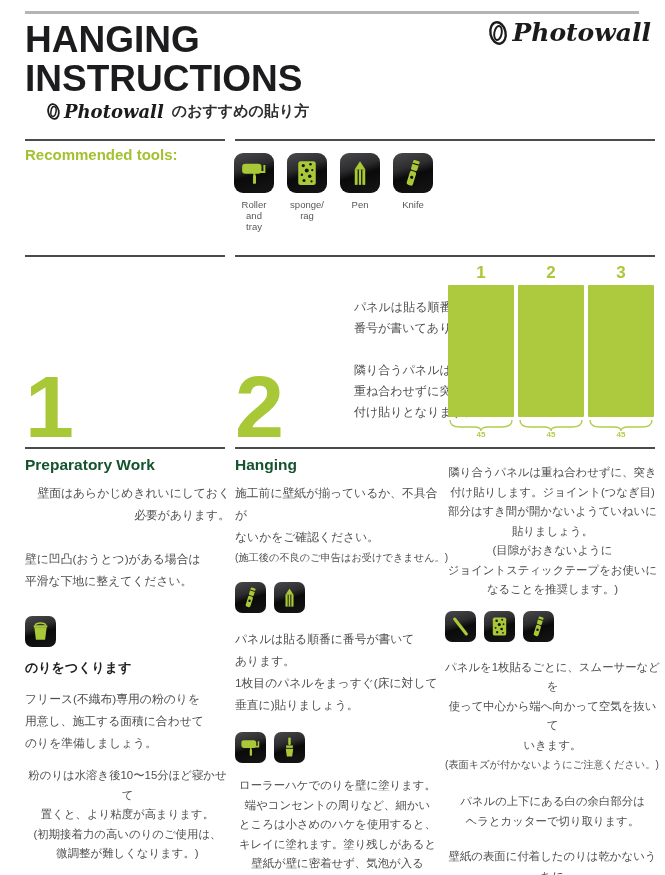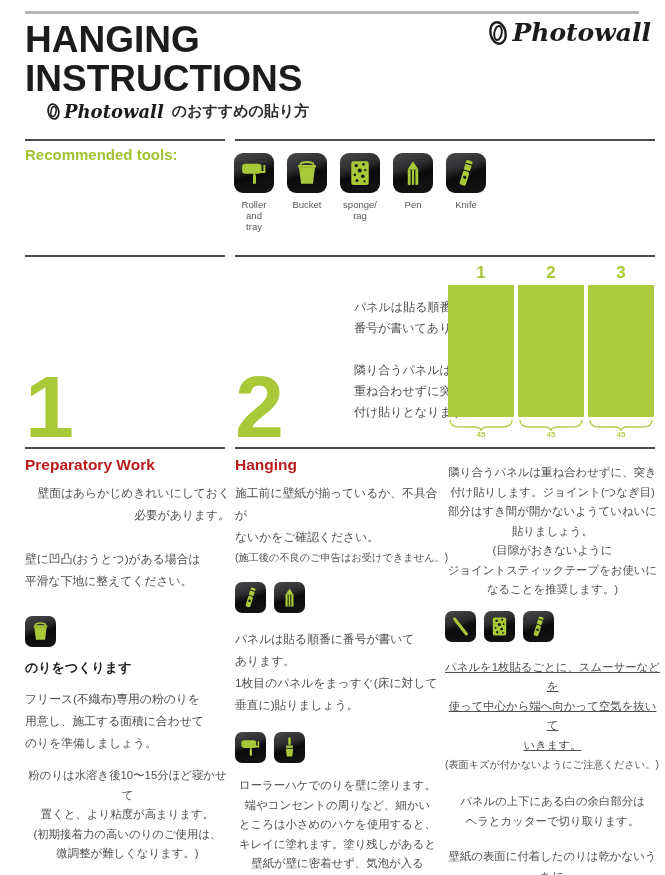--- a/index.html
+++ b/index.html
@@ -39,21 +39,21 @@
   .intro-note{left:354px;top:297px;font-size:12px;line-height:21px;color:#4e4e50;}
   .panels{left:448px;top:285px;width:206px;display:flex;gap:4px;}
   .panel{width:66px;height:132px;background:#adc93e;border-radius:1px;}
   .panel-nums{left:448px;top:263px;width:206px;display:flex;gap:4px;}
   .panel-num{width:66px;text-align:center;font-size:17px;font-weight:800;color:#a9c837;}
   .braces{left:448px;top:419px;width:206px;display:flex;gap:4px;}
   .brace{width:66px;height:12px;}
   .widths{left:448px;top:430px;width:206px;display:flex;gap:4px;}
   .wlabel{width:66px;text-align:center;font-size:8px;font-weight:700;color:#b3cd4e;}
   
-  .colheading{font-size:15.5px;font-weight:700;color:#b91c1c;}
+  .colheading{font-size:15.5px;font-weight:700;color:#14532d;}
   .col p{margin:0;}
   .body-txt{font-size:11.8px;line-height:22px;color:#4e4e50;}
   .body-txt-sm{font-size:11.4px;line-height:19.5px;color:#4e4e50;text-align:center;}
   .note-line{font-size:10.2px;color:#4e4e50;white-space:nowrap;}
   .subhead{font-size:13px;font-weight:800;color:#1e1e20;}
   .iconrow{display:flex;gap:8px;}
   .hidden-defs{position:absolute;width:0;height:0;overflow:hidden;}
 </style>
 </head>
 <body>
@@ -143,28 +143,20 @@
 
   <div class="abs tools-row">
     <div class="tool">
       <div class="tile tile-lg">
           <svg>
             <use href="#i-roller"></use>
           </svg>
         </div>
       <div class="tool-label">Roller and
 tray</div>
-    </div>
-    <div class="tool">
-      <div class="tile tile-lg">
-          <svg>
-            <use href="#i-bucket"></use>
-          </svg>
-        </div>
-      <div class="tool-label">Bucket</div>
     </div>
     <div class="tool">
       <div class="tile tile-lg">
           <svg>
             <use href="#i-sponge"></use>
           </svg>
         </div>
       <div class="tool-label">sponge/
 rag</div>
     </div>
@@ -314,21 +306,21 @@
           <svg>
             <use href="#i-sponge"></use>
           </svg>
         </div>
       <div class="tile tile-sm">
           <svg>
             <use href="#i-knife"></use>
           </svg>
         </div>
     </div>
-    <p class="body-txt-sm ml" style="margin-bottom:0;text-decoration:underline;">パネルを1枚貼るごとに、スムーサーなどを
+    <p class="body-txt-sm ml" style="margin-bottom:0;">パネルを1枚貼るごとに、スムーサーなどを
 使って中心から端へ向かって空気を抜いて
 いきます。</p>
     <p class="note-line" style="margin-bottom:18px;line-height:19px;">(表面キズが付かないようにご注意ください。)</p>
     <p class="body-txt-sm ml" style="margin-bottom:16px;">パネルの上下にある白の余白部分は
 ヘラとカッターで切り取ります。</p>
     <p class="body-txt-sm ml">壁紙の表面に付着したのりは乾かないうちに
 スポンジで拭きとってください。</p>
   </div>
 
 </div>

